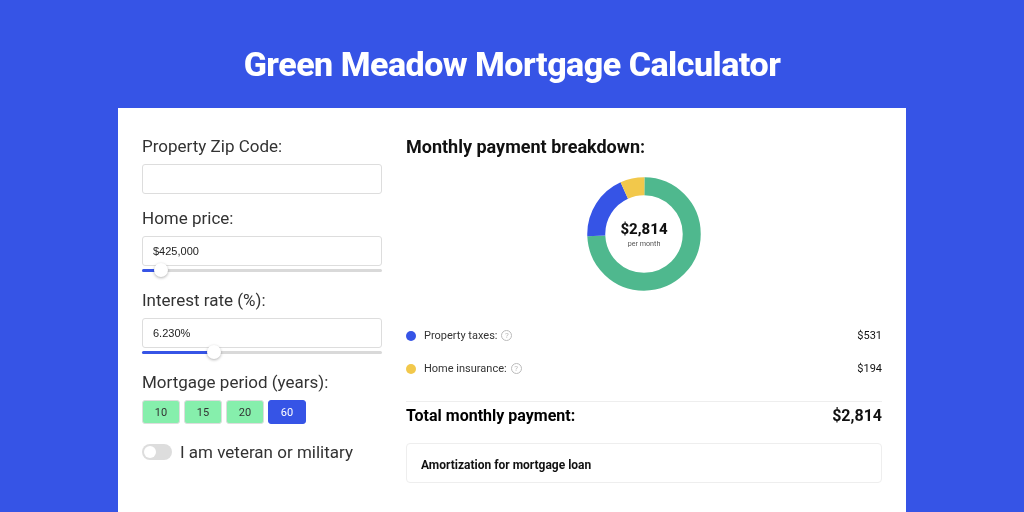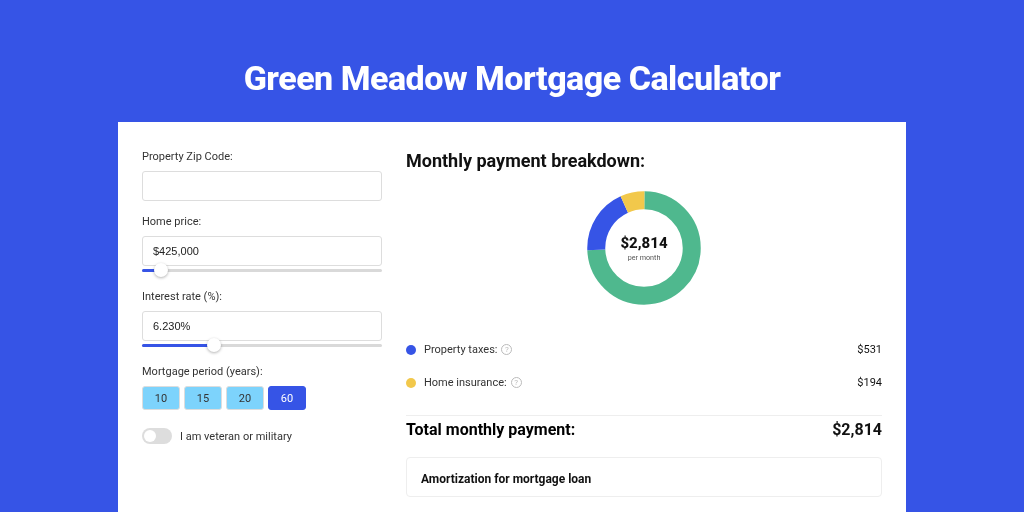--- a/index.html
+++ b/index.html
@@ -8,42 +8,42 @@
     background: #3654e6;
     width: 1024px;
     height: 512px;
     overflow: hidden;
   }
   .page-title {
     text-align: center;
     color: #fff;
     font-size: 34px;
     font-weight: 800;
-    padding-top: 58px;
+    padding-top: 44px;
     padding-bottom: 24px;
     letter-spacing: -0.5px;
   }
   .outer-card {
     background: #e8e8e8;
     width: 788px;
     margin: 0 auto;
     height: 500px;
     border-radius: 2px 2px 0 0;
   }
   .inner-card {
     background: #fff;
     height: 100%;
     padding: 28px 24px 0 24px;
     display: flex;
     gap: 20px;
   }
   .left-col { width: 240px; flex-shrink:0; }
   .right-col { flex: 1; padding-left: 4px; }
   .field-label {
-    font-size: 11px;
+    font-size: 17px;
     color: #333;
     margin-bottom: 8px;
     display: block;
   }
   .field-block { margin-bottom: 14px; }
   .input {
     width: 100%;
     height: 30px;
     border: 1px solid #ddd;
     border-radius: 3px;
@@ -63,21 +63,21 @@
     background:#3654e6; border-radius:2px;
   }
   .slider-thumb {
     position:absolute; top:-1px; width:14px; height:14px;
     background:#fff; border-radius:50%;
     box-shadow:0 1px 3px rgba(0,0,0,0.3);
     transform:translateX(-50%);
   }
   .period-row { display:flex; gap:4px; }
   .period-btn {
-    width:38px; height:24px; border:1px solid #ddd; background:#7dd3fc;
+    width:38px; height:24px; border:1px solid #ddd; background:#86efac;
     font-size:11px; border-radius:3px; display:flex;
     align-items:center; justify-content:center; cursor:pointer;
     color:#333;
   }
   .period-btn.active { background:#3654e6; color:#fff; border-color:#3654e6; }
   .toggle-row { display:flex; align-items:center; gap:8px; margin-top:18px; }
   .toggle {
     width:30px; height:16px; background:#ddd; border-radius:10px;
     position:relative; cursor:pointer;
   }

